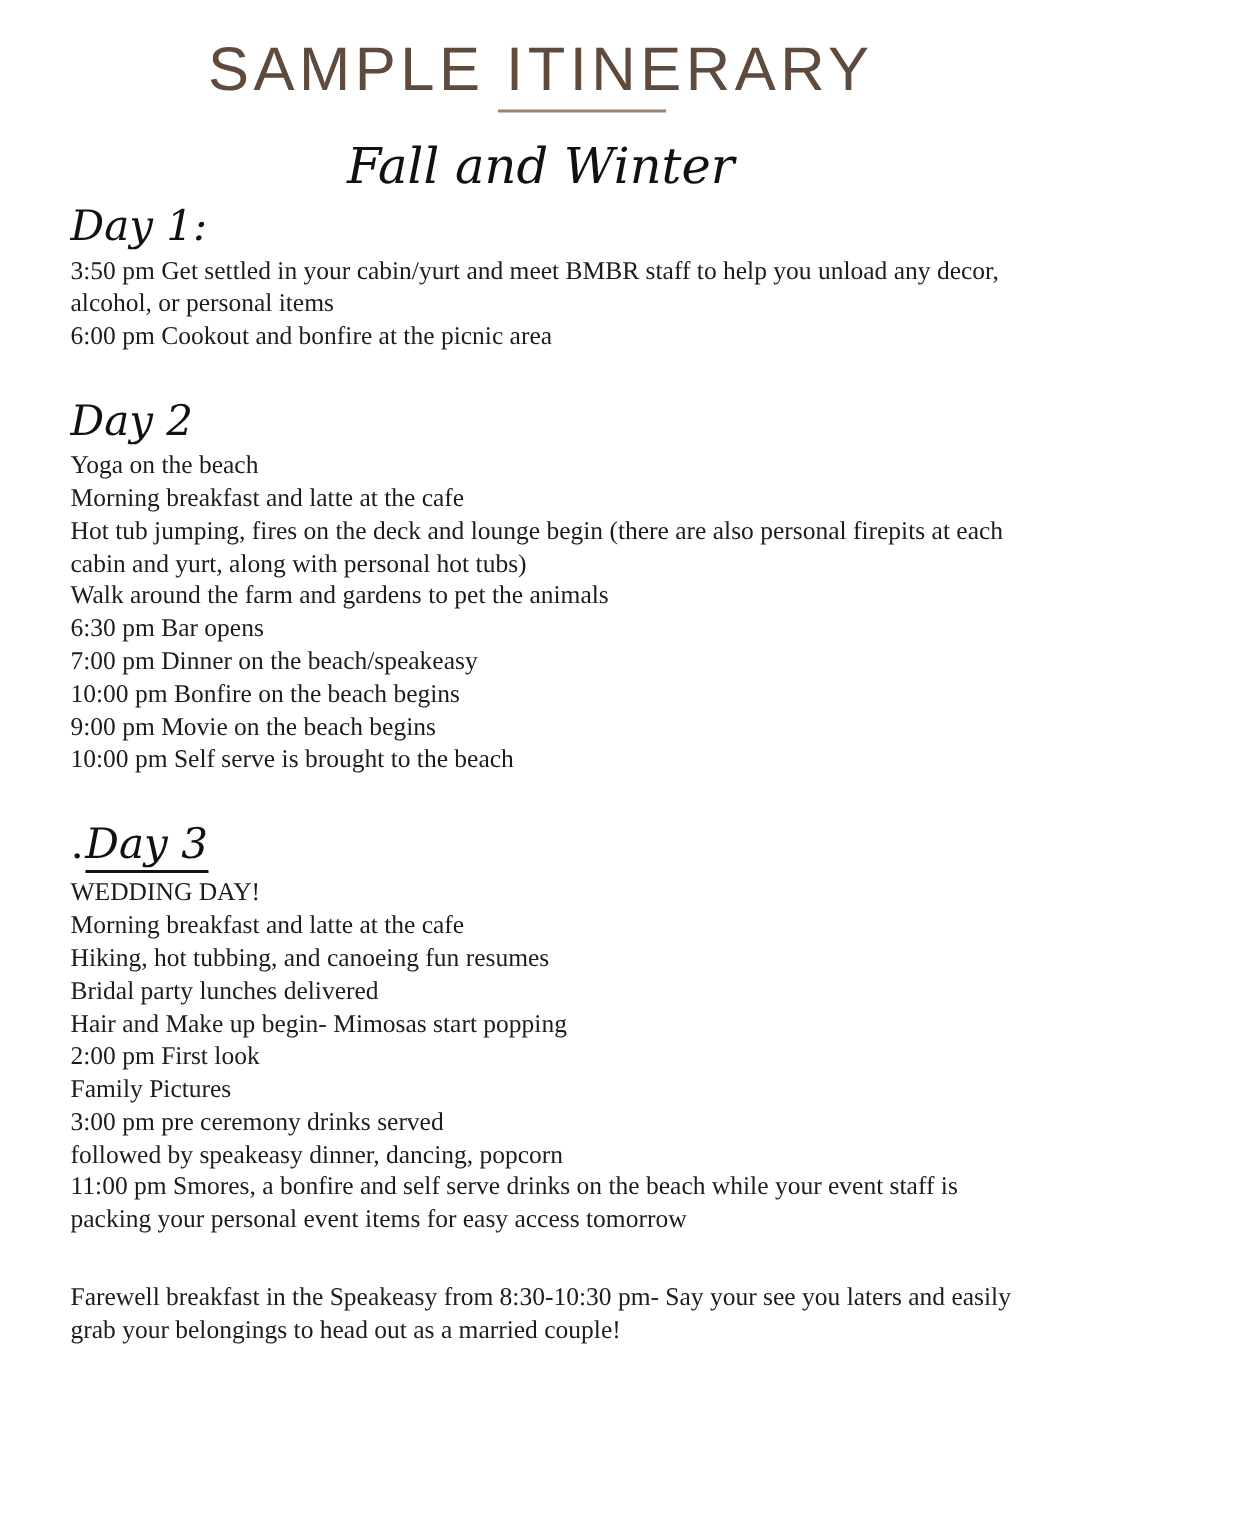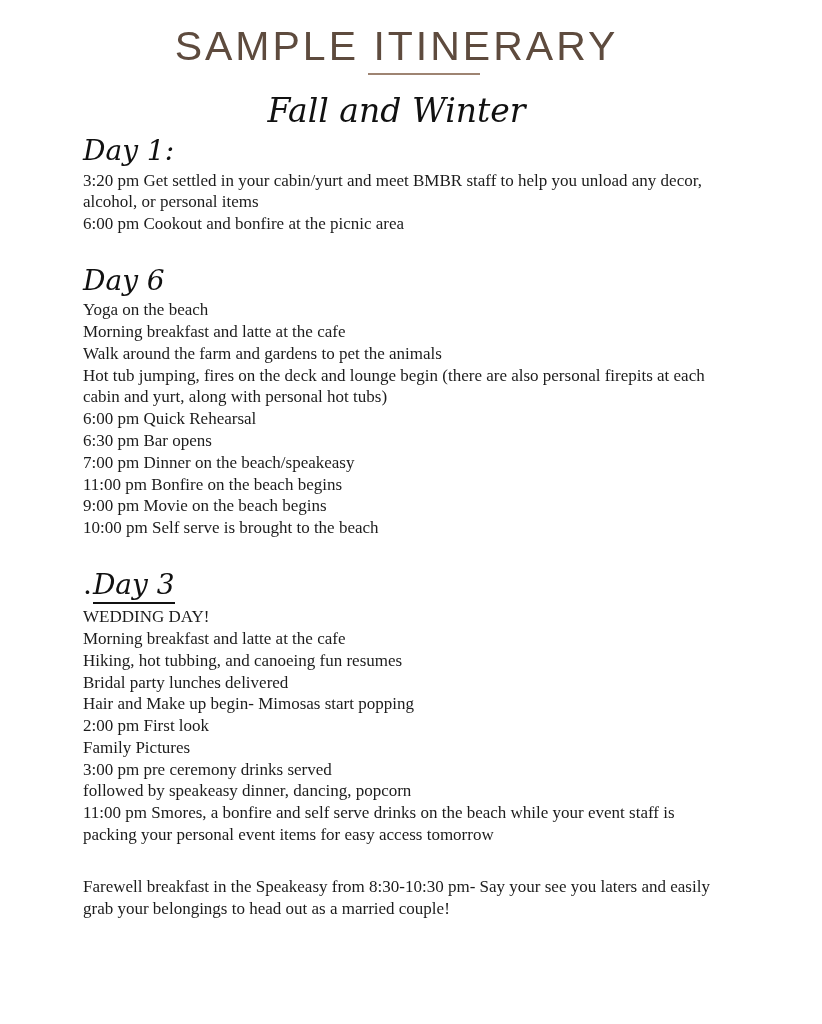--- a/index.html
+++ b/index.html
@@ -15,21 +15,20 @@
     width: 822px;
     height: 1024px;
     background: var(--page-bg);
     font-family: "Liberation Serif", serif;
     overflow: hidden;
   }
   .page {
     width: 710px;
     height: 1024px;
     padding: 24px 36px 0 47px;
-    margin-left: 36px;
   }
   .doc-header { text-align: center; }
   .page-title {
     font-family: "Liberation Sans", sans-serif;
     font-weight: normal;
     font-size: 41px;
     letter-spacing: 3px;
     color: var(--title-color);
     margin: 0;
     line-height: 1.1;
@@ -80,33 +79,32 @@
 <div class="page">
   <header class="doc-header">
     <h1 class="page-title">SAMPLE ITINERARY</h1>
     <div class="title-underline"></div>
     <div class="page-subtitle script">Fall and Winter</div>
   </header>
 
   <main>
       <section class="day-section">
         <h2 class="day-heading script"><span>Day 1:</span></h2>
-        <p class="itinerary-line">3:20 pm Get settled in your cabin/yurt and meet BMBR staff to help you unload any decor, alcohol, or personal items</p>
+        <p class="itinerary-line">3:50 pm Get settled in your cabin/yurt and meet BMBR staff to help you unload any decor, alcohol, or personal items</p>
         <p class="itinerary-line">6:00 pm Cookout and bonfire at the picnic area</p>
       </section>
       <section class="day-section">
-        <h2 class="day-heading script"><span>Day 6</span></h2>
+        <h2 class="day-heading script"><span>Day 2</span></h2>
         <p class="itinerary-line">Yoga on the beach</p>
         <p class="itinerary-line">Morning breakfast and latte at the cafe</p>
+        <p class="itinerary-line">Hot tub jumping, fires on the deck and lounge begin (there are also personal firepits at each cabin and yurt, along with personal hot tubs)</p>
         <p class="itinerary-line">Walk around the farm and gardens to pet the animals</p>
-        <p class="itinerary-line">Hot tub jumping, fires on the deck and lounge begin (there are also personal firepits at each cabin and yurt, along with personal hot tubs)</p>
-        <p class="itinerary-line">6:00 pm Quick Rehearsal</p>
         <p class="itinerary-line">6:30 pm Bar opens</p>
         <p class="itinerary-line">7:00 pm Dinner on the beach/speakeasy</p>
-        <p class="itinerary-line">11:00 pm Bonfire on the beach begins</p>
+        <p class="itinerary-line">10:00 pm Bonfire on the beach begins</p>
         <p class="itinerary-line">9:00 pm Movie on the beach begins</p>
         <p class="itinerary-line">10:00 pm Self serve is brought to the beach</p>
       </section>
       <section class="day-section">
         <h2 class="day-heading script"><span class="leading-dot">.</span><span class="underlined">Day 3</span></h2>
         <p class="itinerary-line">WEDDING DAY!</p>
         <p class="itinerary-line">Morning breakfast and latte at the cafe</p>
         <p class="itinerary-line">Hiking, hot tubbing, and canoeing fun resumes</p>
         <p class="itinerary-line">Bridal party lunches delivered</p>
         <p class="itinerary-line">Hair and Make up begin- Mimosas start popping</p>

